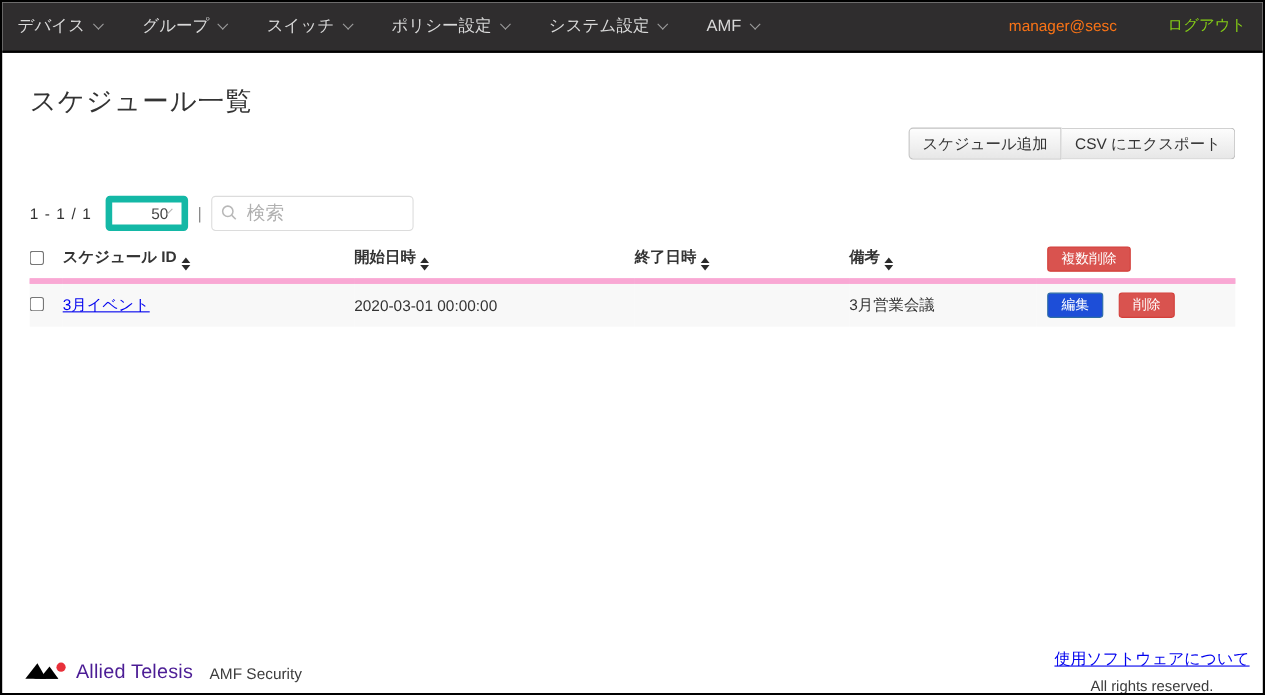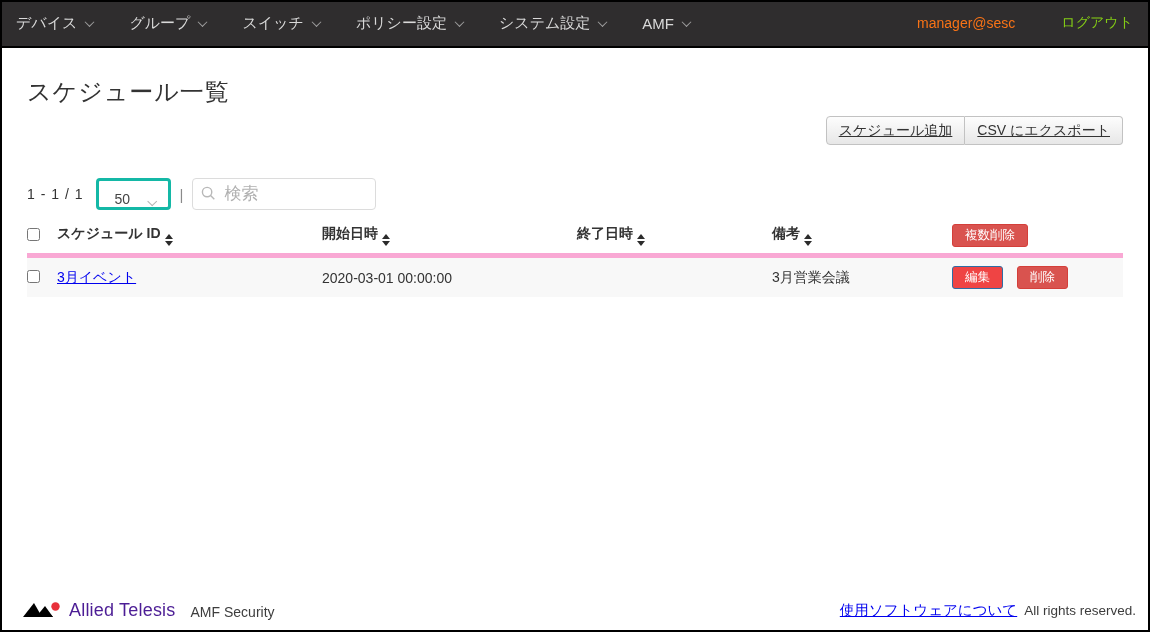--- a/index.html
+++ b/index.html
@@ -24,31 +24,31 @@
   .nav-user { font-size:14px; color:#f97316; }
   .nav-logout { font-size:14px; color:#84cc16; cursor:pointer; }
   
   .main { padding:28px 25px 0 25px; }
   .page-title { font-size:24px; font-weight:400; color:#333; letter-spacing:1px; }
   .toolbar { display:flex; justify-content:flex-end; margin-top:8px; }
   .btn-group { display:inline-flex; }
   .btn-default {
     font-family:inherit; font-size:14px; color:#333; cursor:pointer;
     background:linear-gradient(#fdfdfd,#e7e7e7); border:1px solid #c2c2c2;
-    padding:5px 12px; line-height:17px;text-decoration:underline;
+    padding:5px 12px; line-height:17px;
   }
   .btn-default:first-child { border-radius:4px 0 0 4px; }
   .btn-default:last-child { border-radius:0 4px 4px 0; border-left:none; }
   
   .list-controls { display:flex; align-items:center; margin-top:33px; height:32px; }
   .range-text { font-size:14px; color:#333; margin-right:13px; letter-spacing:1px; }
   .page-size {
-    width:75px; height:32px; border:3px solid #14b8a6; border-radius:4px;
-    display:inline-flex; align-items:flex-end; justify-content:space-between;
-    padding:0 13px 0 15px; cursor:pointer; background:#fff;
+    width:75px; height:32px; border:6px solid #14b8a6; border-radius:4px;
+    display:inline-flex; align-items:center; justify-content:space-between;
+    padding:0 13px 0 35px; cursor:pointer; background:#fff;
   }
   .page-size-value { font-size:14px; color:#444; }
   .page-size .chev { border-color:#b5b5b5; transform:rotate(45deg) translate(-1px,-2px); }
   .sep { color:#8a8a8a; font-size:15px; margin:0 9px 0 8px; }
   .search-box {
     position:relative; width:184px; height:32px;
   }
   .search-input {
     width:100%; height:100%; border:1px solid #dcdcdc; border-radius:4px;
     padding:0 8px 0 31px; font-size:17px; color:#333; font-family:inherit; outline:none;
@@ -66,33 +66,33 @@
   .sort { display:inline-flex; flex-direction:column; align-items:center; margin-left:4px; vertical-align:-1px; cursor:pointer; }
   .tri-up { width:0; height:0; border-left:4px solid transparent; border-right:4px solid transparent; border-bottom:5px solid #2b2b2b; margin-bottom:2px; }
   .tri-down { width:0; height:0; border-left:4px solid transparent; border-right:4px solid transparent; border-top:5px solid #2b2b2b; }
   .cell-check input { width:13px; height:13px; cursor:pointer; }
   a.row-link { color:#0000ee; text-decoration:underline; font-size:14px; }
   .btn-sm {
     font-family:inherit; font-size:12.5px; color:#fff; cursor:pointer;
     border-radius:3px; padding:3px 12px; line-height:15px; border:1px solid transparent;
   }
   .btn-danger { background:#d9534f; border-color:#d43f3a; }
-  .btn-primary { background:#ef4444; border-color:#2e6da4; margin-right:10px;text-align:center; }
+  .btn-primary { background:#1d4ed8; border-color:#2e6da4; margin-right:10px;text-align:center; }
   .cell-actions { padding-left:10px !important; }
   th.cell-actions { padding-top:3px; padding-bottom:5px; }
   
   .footer {
     position:absolute; left:0; right:0; bottom:4px; height:32px;
     display:flex; align-items:center; padding:0 12px 0 20px;
   }
   .brand { display:flex; align-items:center; gap:7px; }
   .brand-mark { display:block; }
   .brand-name { font-size:18px; color:#4c1d95; letter-spacing:0.2px; }
   .product-name { font-size:14px; color:#3d3d3d; margin-left:8px; position:relative; top:2px; }
-  .footer-right { margin-left:auto; display:flex; align-items:center; gap:7px; }
+  .footer-right { margin-left:auto; display:flex; align-items:center; gap:7px;flex-direction:column; }
   a.footer-link { color:#0000ee; font-size:14.5px; text-decoration:underline; }
   .copyright { font-size:14.5px; color:#2e2e2e; }
   .rights { font-size:13.5px; color:#3c3c3c; }
 </style>
 </head>
 <body>
 
 <div class="viewport">
 
   <div class="navbar">

